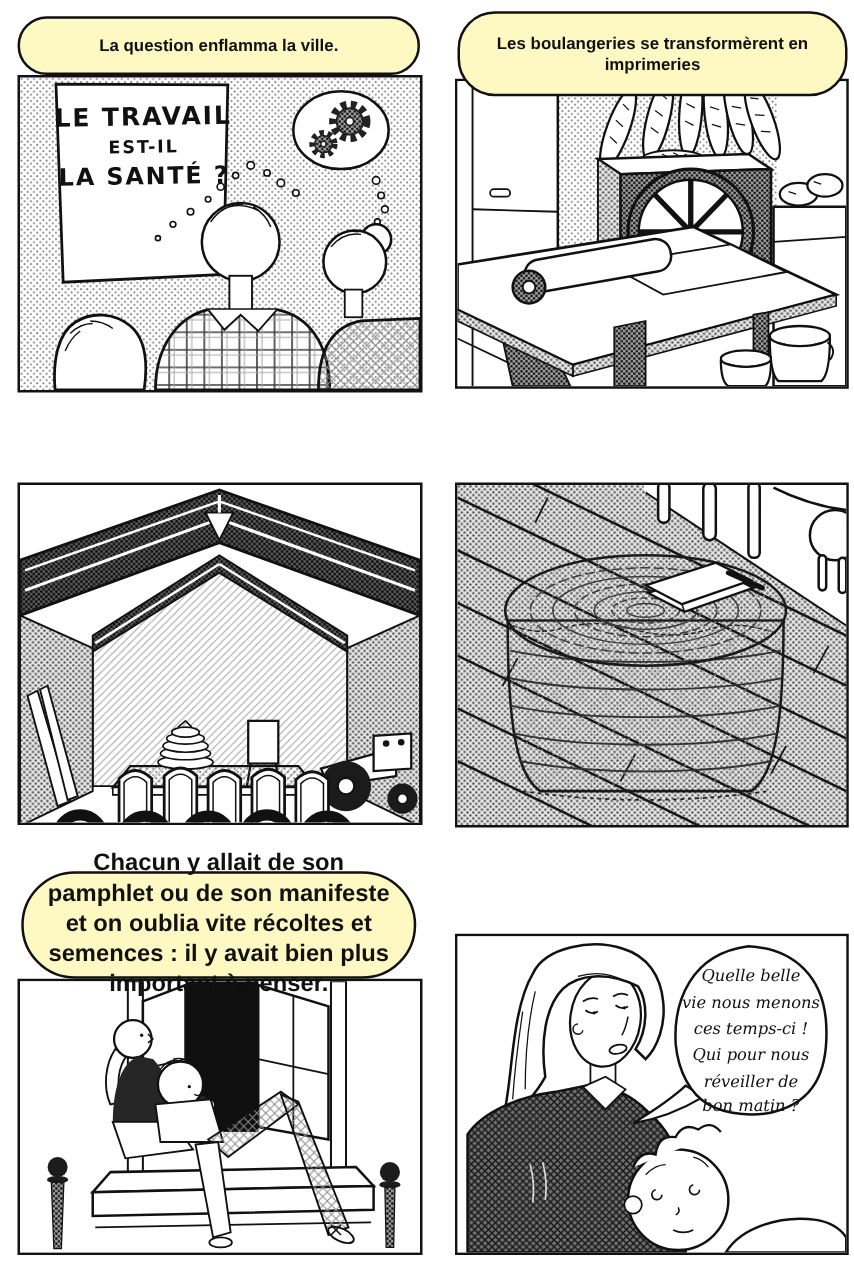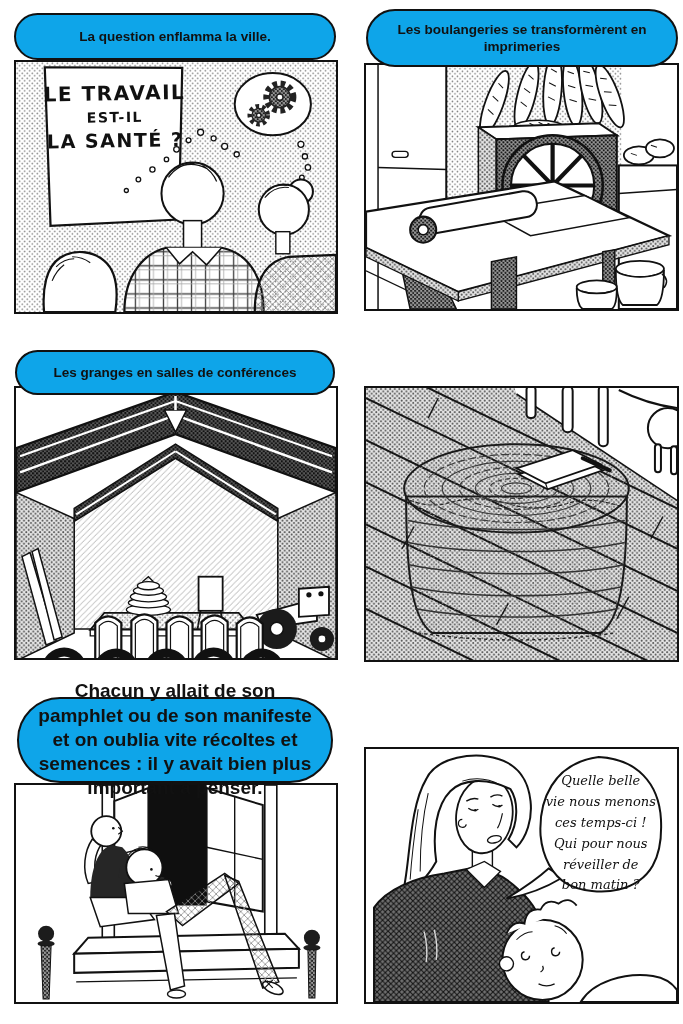--- a/index.html
+++ b/index.html
@@ -1,24 +1,24 @@
 <!DOCTYPE html>
 <html><head>
 <meta charset="utf-8">
 <style>
   html,body{margin:0;padding:0;background:#fff;}
   .page{position:relative;width:683px;height:1024px;background:#fff;overflow:hidden;
         font-family:"Liberation Sans",sans-serif;color:#111;}
-  .caption{position:absolute;box-sizing:border-box;background:#0ea5e9;border:2.5px solid #111;
+  .caption{position:absolute;box-sizing:border-box;background:#fef9c3;border:2.5px solid #111;
            display:flex;align-items:center;justify-content:center;text-align:center;
            font-weight:bold;font-size:13.5px;line-height:1.28;padding:4px 16px;z-index:3;}
   .panel{position:absolute;box-sizing:border-box;background:#fff;border:2.5px solid #111;z-index:1;}
   .panel svg{display:block;width:100%;height:100%;}
   .cap1{left:14px;top:13px;width:322px;height:47px;border-radius:26px;}
-  .cap2{left:366px;top:9px;width:312px;height:58px;border-radius:30px;}
+  .cap2{left:366px;top:9px;width:312px;height:68px;border-radius:30px;}
   .cap3{left:15px;top:350px;width:320px;height:45px;border-radius:24px;}
   .cap4{left:366px;top:350px;width:312px;height:46px;border-radius:24px;}
   .cap5{left:17px;top:697px;width:316px;height:86px;border-radius:45px;font-size:19px;}
   .cap6{left:369px;top:699px;width:306px;height:47px;border-radius:24px;}
   .pan1{left:14px;top:60px;width:324px;height:254px;}
   .pan2{left:364px;top:63px;width:315px;height:248px;}
   .pan3{left:14px;top:386px;width:324px;height:274px;}
   .pan4{left:364px;top:386px;width:315px;height:276px;}
   .pan5{left:14px;top:783px;width:324px;height:221px;}
   .pan6{left:364px;top:747px;width:315px;height:257px;text-decoration:underline;}
@@ -68,21 +68,20 @@
           <path d="M0 0L5.5 5.5M5.5 0L0 5.5" stroke="#151515" stroke-width="1.1"></path>
         </pattern>
 <pattern id="diagL" width="6" height="6" patternUnits="userSpaceOnUse">
           <path d="M-1 5L5 -1M2 8L8 2" stroke="#a2a2a2" stroke-width="0.8"></path>
         </pattern>
 </defs>
 </svg>
 
 <div class="caption cap1">La question enflamma la ville.</div>
 <div class="caption cap2">Les boulangeries se transformèrent en imprimeries</div>
-<div class="caption cap3">Les granges en salles de conférences</div>
 <div class="caption cap5">Chacun y allait de son pamphlet ou de son manifeste et on oublia vite récoltes et semences : il y avait bien plus important à penser.</div>
 
 <div class="panel pan1">
 <svg viewBox="0 0 319 249" preserveAspectRatio="none">
   <rect width="319" height="249" fill="url(#htL)"></rect>
   <g transform="rotate(-1 99 80)">
     <polygon points="30,4 167,7 161,158 33,162" fill="#fff" stroke="#111" stroke-width="2.2"></polygon>
     <text class="signtxt" x="99" y="38" font-size="20" text-anchor="middle">LE TRAVAIL</text>
     <text class="signtxt" x="99" y="60" font-size="14" text-anchor="middle">EST-IL</text>
     <text class="signtxt" x="99" y="85" font-size="19" text-anchor="middle">LA SANTÉ ?</text>

